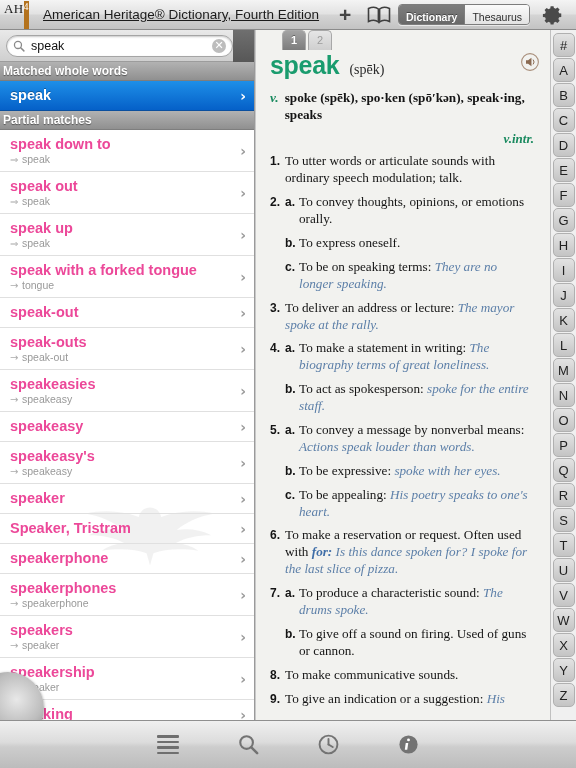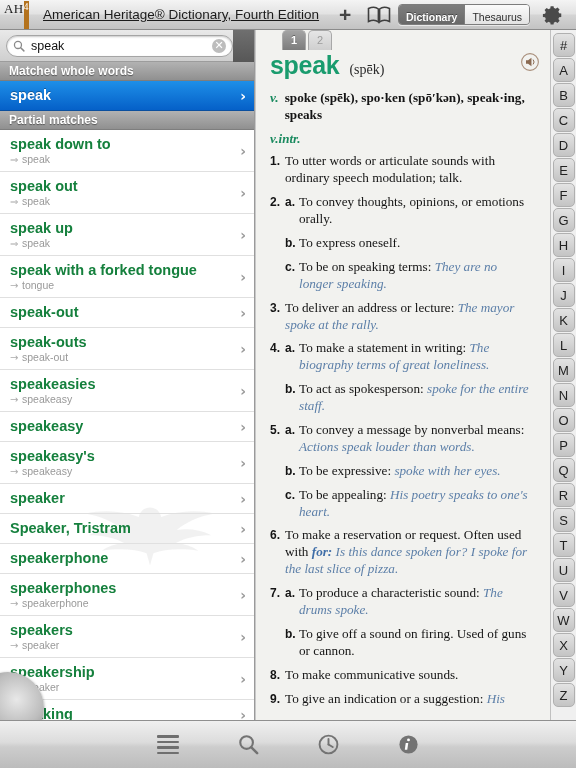--- a/index.html
+++ b/index.html
@@ -86,32 +86,32 @@
     flex: 0 0 auto; font-family: "DejaVu Sans", sans-serif;
   }
   .search-right-pad { width: 21px; height: 32px; background: linear-gradient(to bottom,#6f6f6f,#575757); margin-right:-6px;}
 
   .list-scroll { position: absolute; top: 32px; left: 0; right: 0; bottom: 0; overflow: hidden; }
   .watermark {
     position: absolute; left: 60px; top: 430px; width: 180px; height: 95px;
     opacity: .09; pointer-events: none;
   }
   .sect-header {
-    height: 19px; line-height: 19px; padding-left: 9px;
+    height: 19px; line-height: 19px; padding-left: 3px;
     background: linear-gradient(to bottom,#b2b2b2,#909090);
     color: #fff; font-size: 12px; font-weight: bold;
     text-shadow: 0 1px 1px rgba(0,0,0,.45);
     border-bottom: 1px solid #7e7e7e;
     position: relative;
   }
   .row {
     position: relative; border-bottom: 1px solid #e0e0e0; background: transparent;
     padding: 5px 22px 5px 10px; min-height: 30px;
   }
-  .row .term { font-size: 14.5px; font-weight: bold; color: #15803d; line-height: 18px; }
+  .row .term { font-size: 14.5px; font-weight: bold; color: #ec4899; line-height: 18px; }
   .row .sub {
     font-size: 10.5px; color: #999; line-height: 13px; padding-left: 12px;
     position: relative;
   }
   .row .sub .arrw {
     position: absolute; left: 0; top: 0; font-size: 10px; color: #aaa;
     font-family: "DejaVu Sans", sans-serif;
   }
   .row .chev {
     position: absolute; right: 8px; top: 50%; transform: translateY(-50%);
@@ -161,21 +161,21 @@
   }
   .audio-btn {
     position: absolute; right: 10px; top: 2px; width: 20px; height: 20px;
   }
   .defbody {
     font-family: "Liberation Serif", serif; font-size: 13.2px; line-height: 1.28;
     color: #141414; padding: 10px 16px 0 14px; height: calc(100% - 62px); overflow: hidden;
   }
   .pos {
     font-style: italic; font-weight: bold; color: #1a8a5f; font-size: 13px;
-    margin: 2px 0 6px 0; font-family: "Liberation Serif", serif;
+    margin: 2px 0 6px 0; font-family: "Liberation Serif", serif; text-align: right;
   }
   .sense { display: flex; margin-bottom: 7px; }
   .sense .num {
     font-family: "Liberation Sans", sans-serif; font-weight: bold; font-size: 12px;
     width: 15px; flex: 0 0 15px; text-align: left; padding-top: 1px;
   }
   .sense .lettercol {
     font-family: "Liberation Sans", sans-serif; font-weight: bold; font-size: 12px;
     width: 14px; flex: 0 0 14px; padding-top: 1px;
   }

